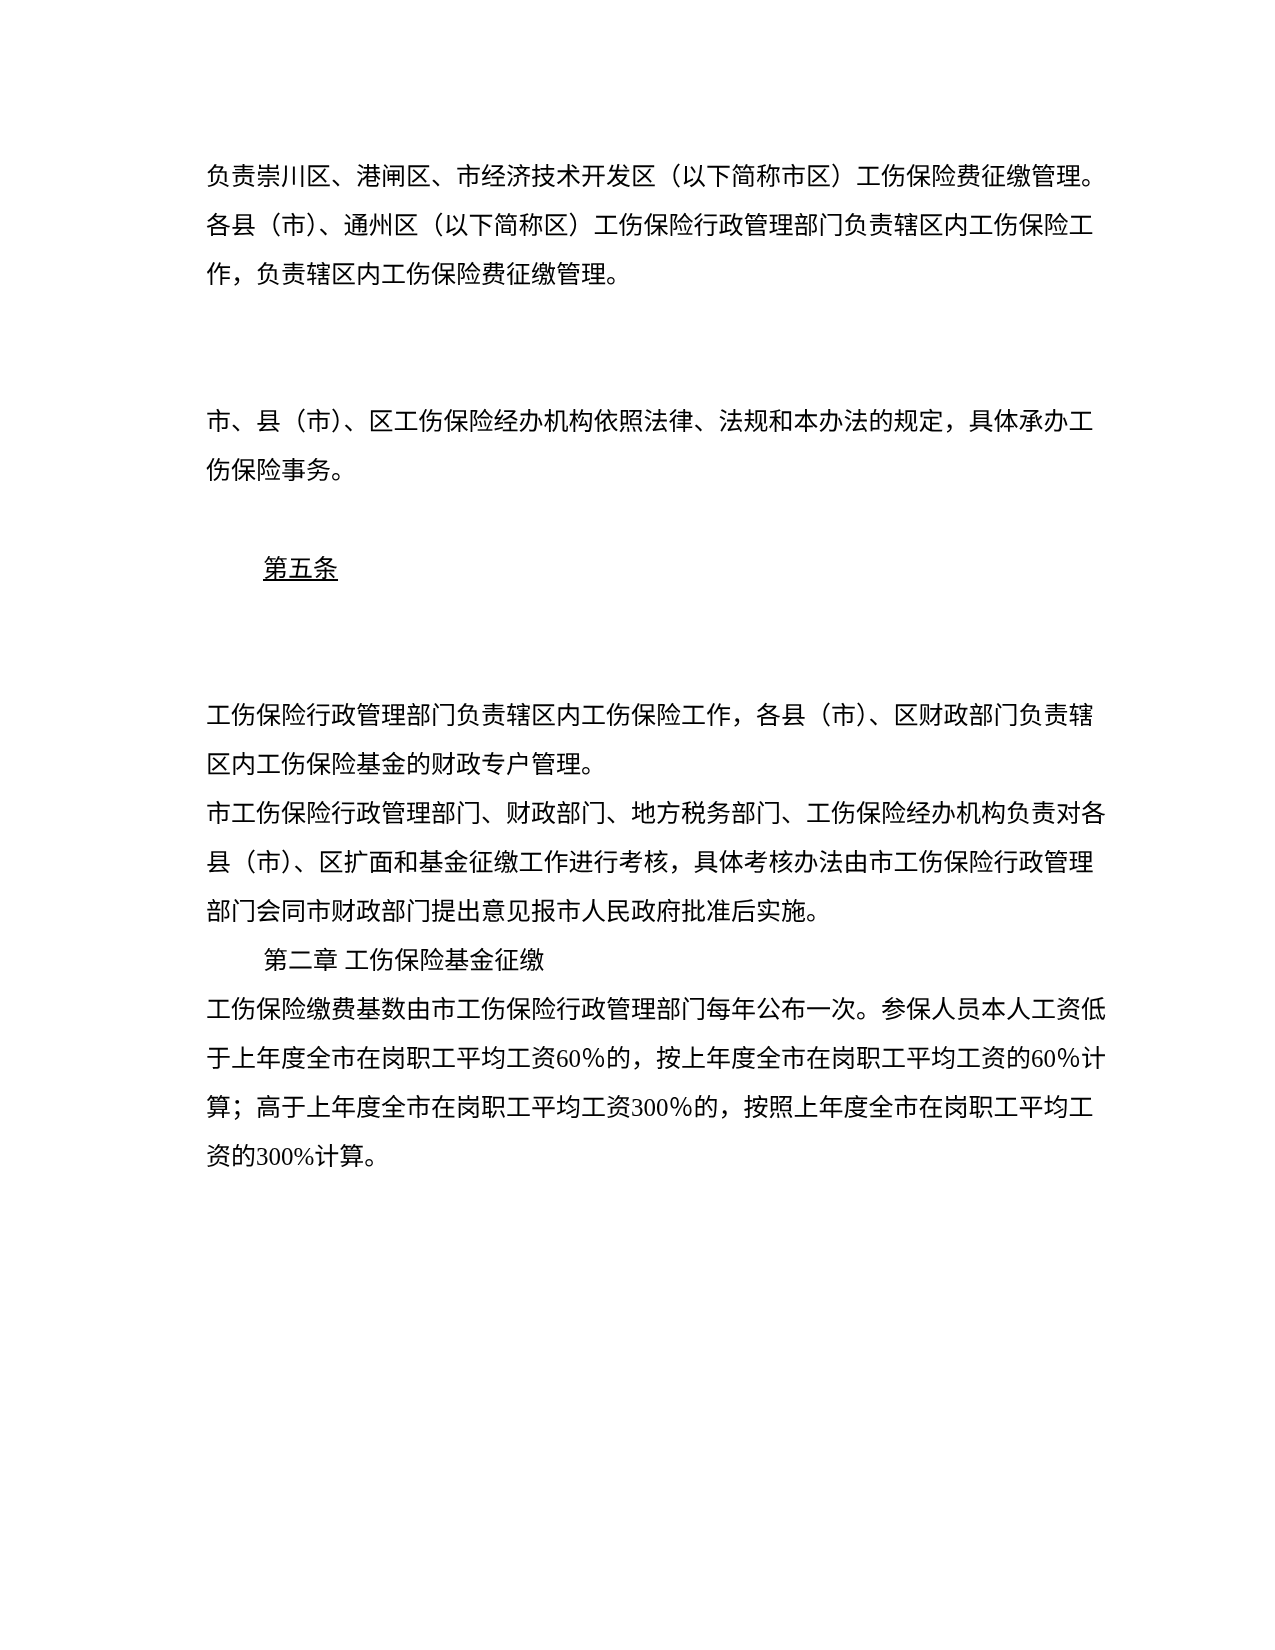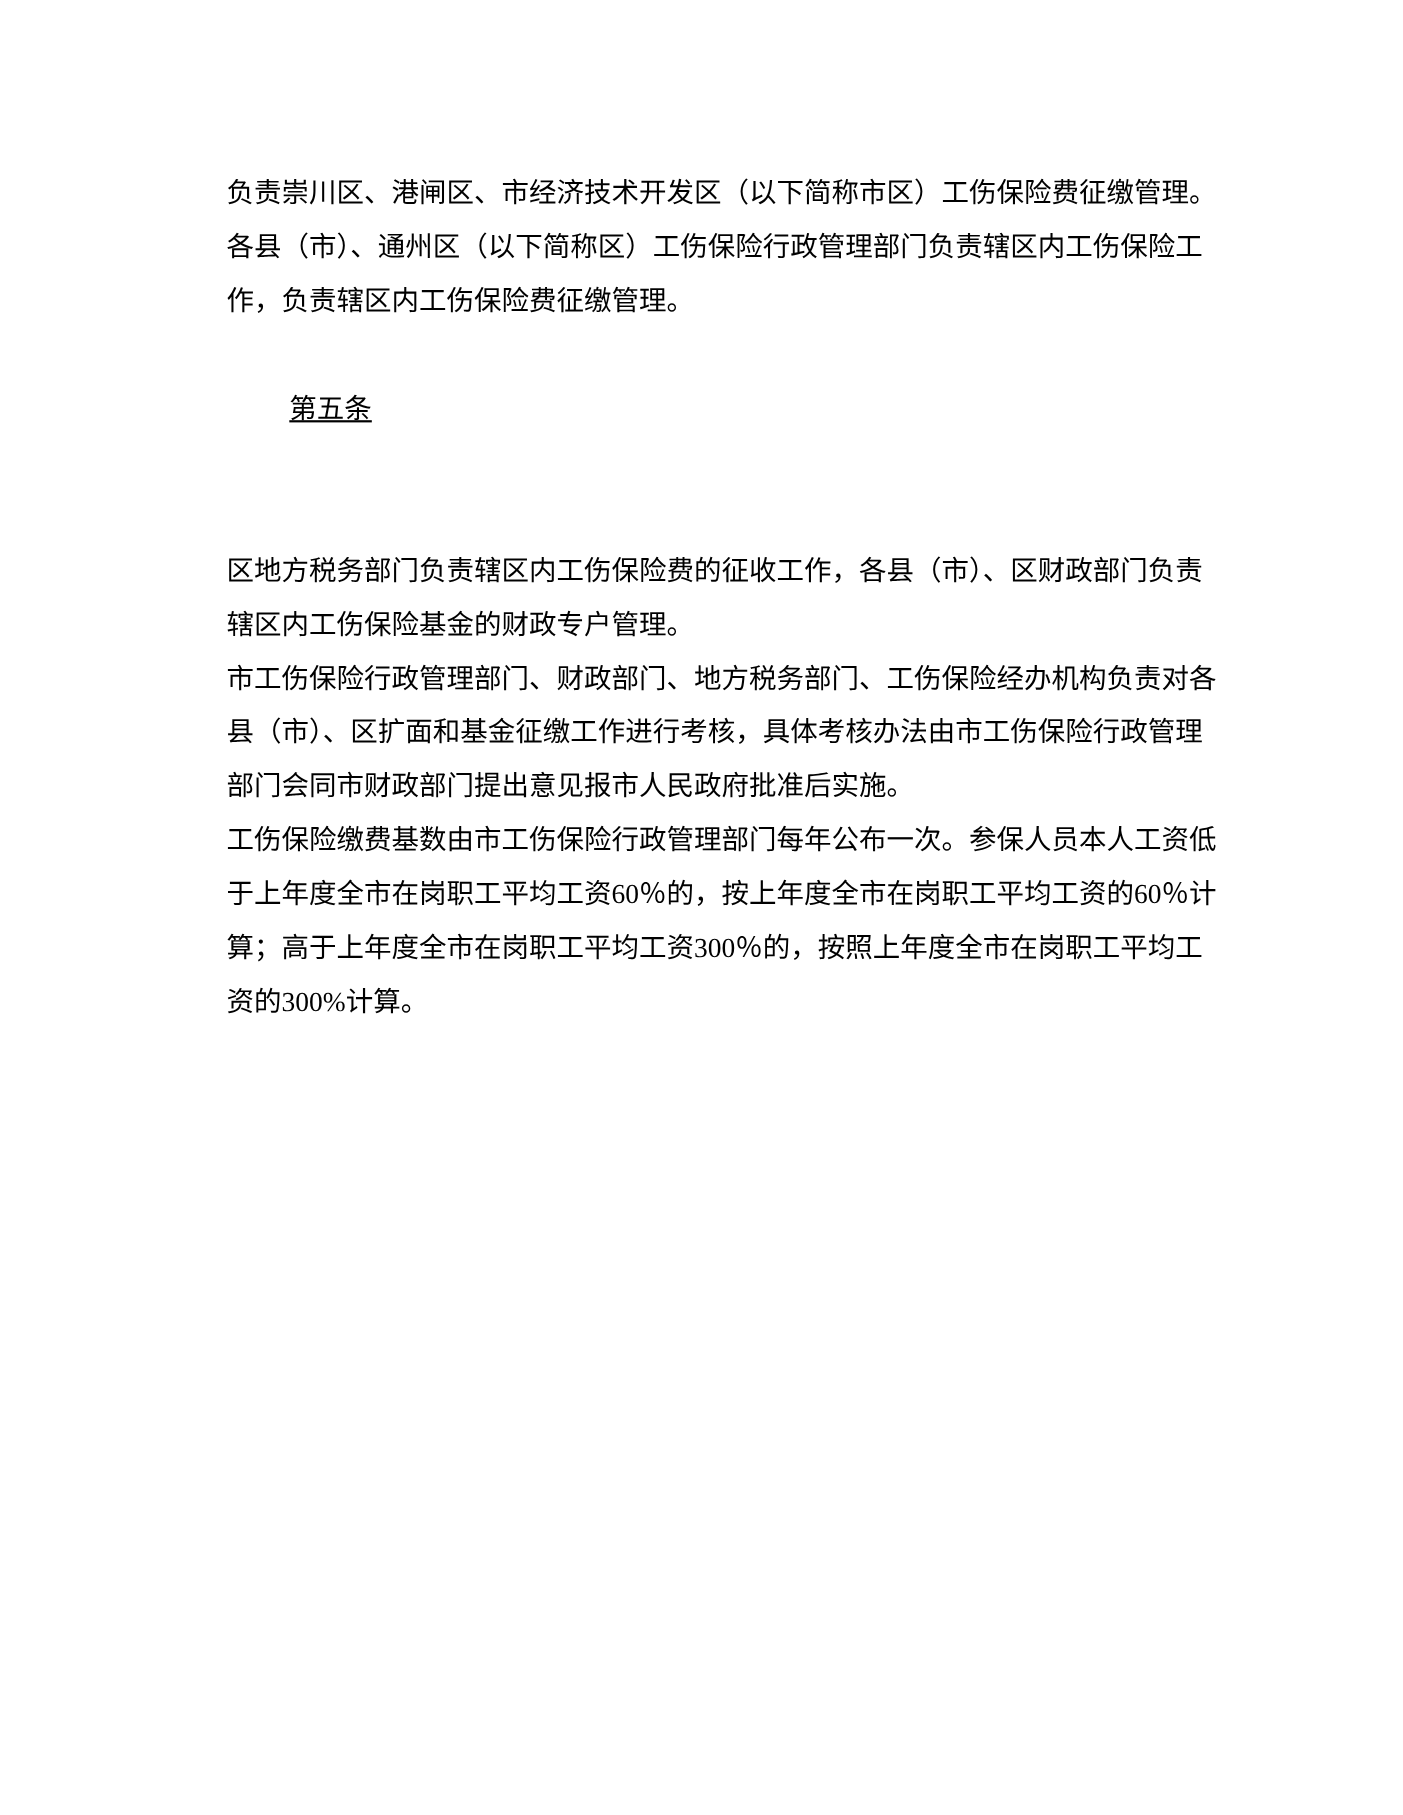--- a/index.html
+++ b/index.html
@@ -37,27 +37,29 @@
   .gap-2 { margin-top: 98px; }  
 </style>
 </head>
 <body>
 
 <div class="page">
   <div class="content">
 
     <p class="para">负责崇川区、港闸区、市经济技术开发区（以下简称市区）工伤保险费征缴管理。各县（市）、通州区（以下简称区）工伤保险行政管理部门负责辖区内工伤保险工作，负责辖区内工伤保险费征缴管理。</p>
 
+    <p class="para gap-2">市、县（市）、区工伤保险经办机构依照法律、法规和本办法的规定，具体承办工伤保险事务。</p>
 
     <p class="para indent gap-1">第五条</p>
 
 
-    <p class="para gap-2">区地方税务部门负责辖区内工伤保险费的征收工作，各县（市）、区财政部门负责辖区内工伤保险基金的财政专户管理。</p>
+    <p class="para gap-2">工伤保险行政管理部门负责辖区内工伤保险工作，各县（市）、区财政部门负责辖区内工伤保险基金的财政专户管理。</p>
 
 
     <p class="para">市工伤保险行政管理部门、财政部门、地方税务部门、工伤保险经办机构负责对各县（市）、区扩面和基金征缴工作进行考核，具体考核办法由市工伤保险行政管理部门会同市财政部门提出意见报市人民政府批准后实施。</p>
 
+    <p class="para indent">第二章 工伤保险基金征缴</p>
 
 
     <p class="para">工伤保险缴费基数由市工伤保险行政管理部门每年公布一次。参保人员本人工资低于上年度全市在岗职工平均工资60％的，按上年度全市在岗职工平均工资的60％计算；高于上年度全市在岗职工平均工资300％的，按照上年度全市在岗职工平均工资的300%计算。</p>
 
   </div>
 </div>
 
 </body></html>

